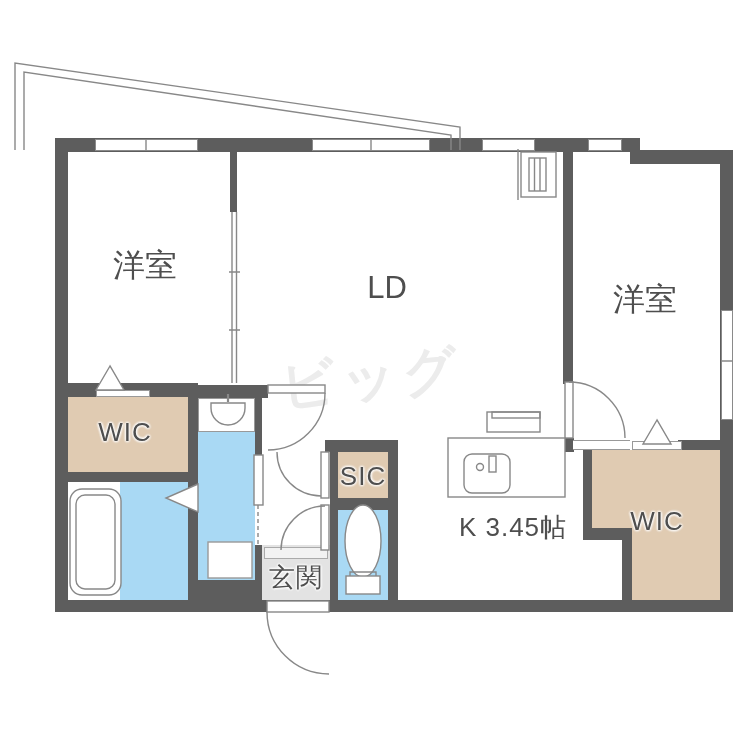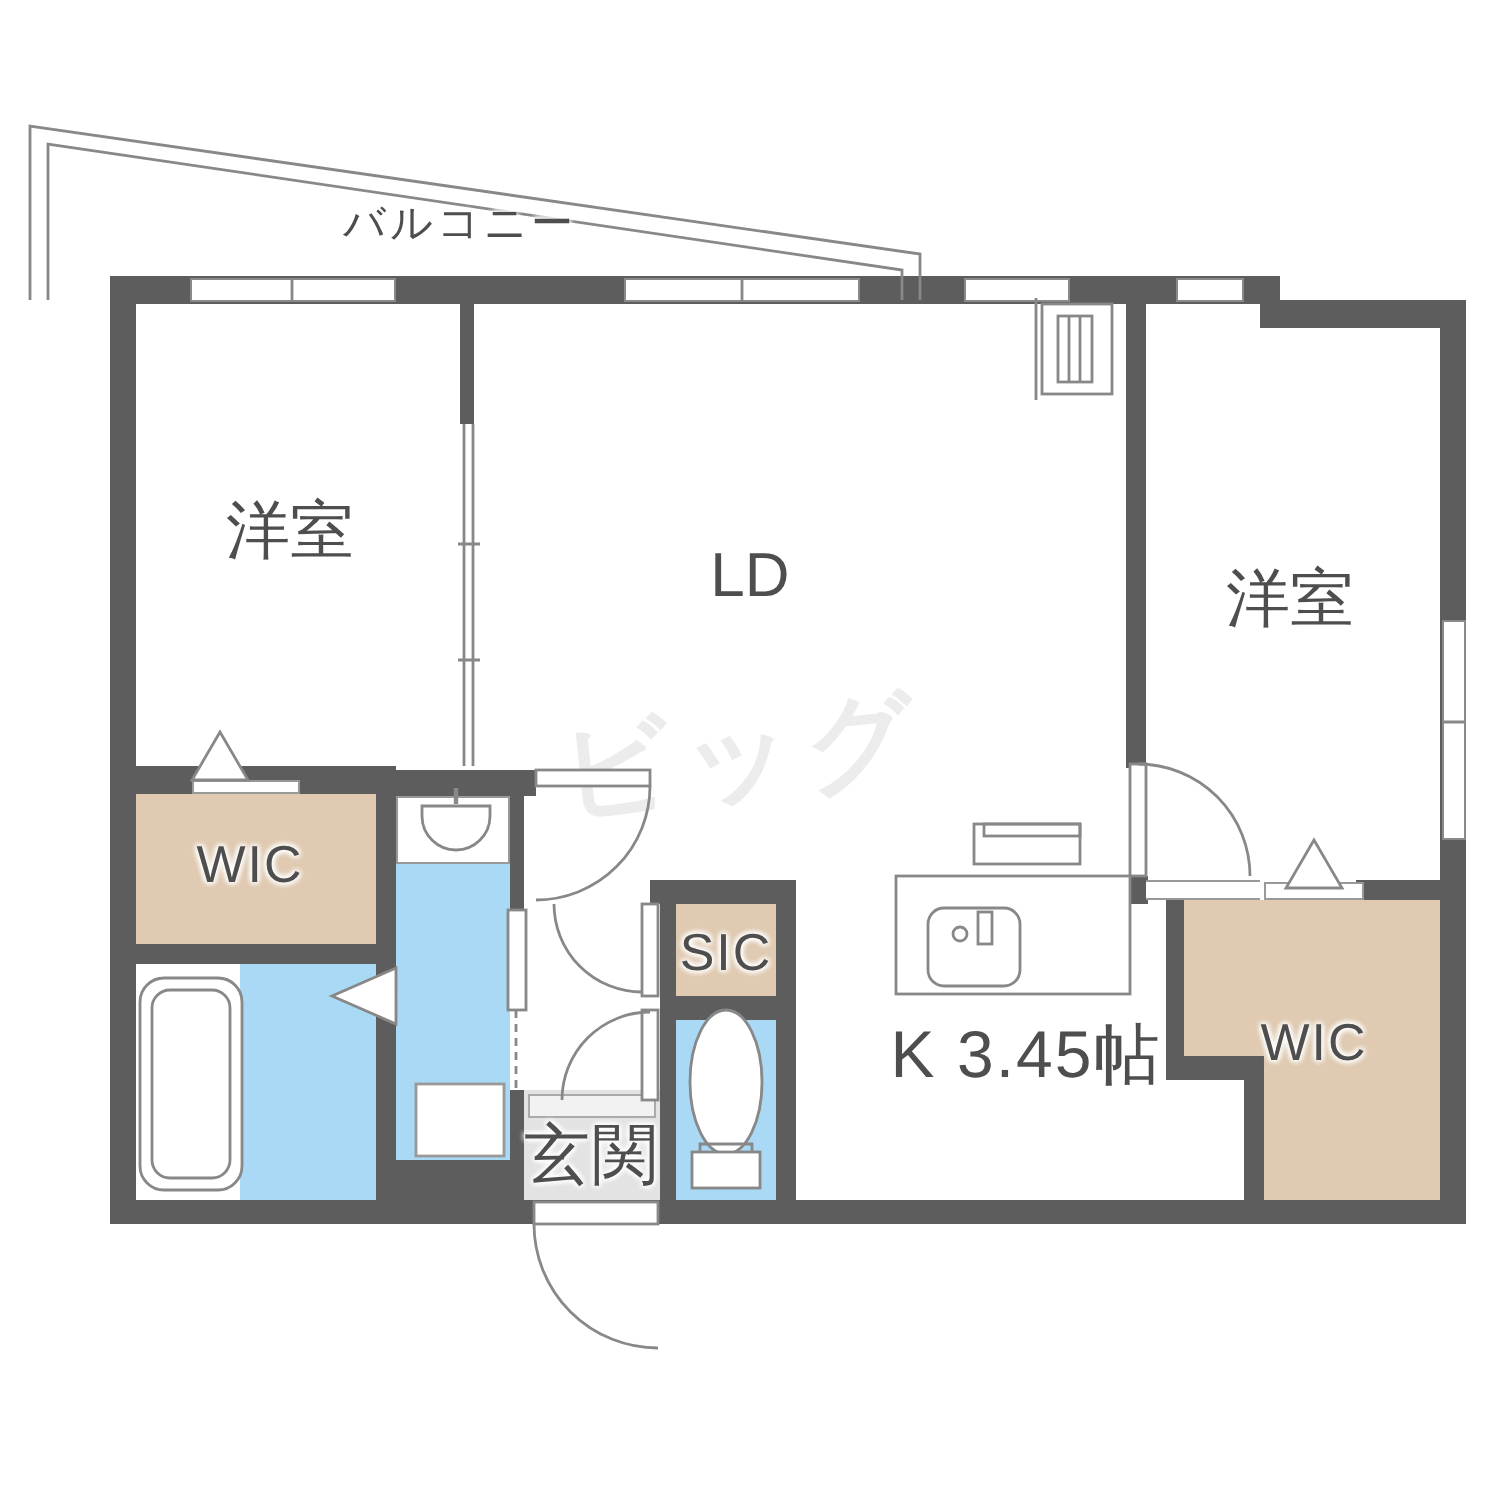--- a/index.html
+++ b/index.html
@@ -12,22 +12,22 @@
   .blue{background:#a9d9f4;}
   .gray{background:#e3e3e3;}
   .winbox{position:absolute;background:#fff;border:1px solid #8a8a8a;box-sizing:border-box;z-index:3;}
   .opening{position:absolute;background:#fff;z-index:3;}
   .thr{position:absolute;background:#fff;border-top:1px solid #999;border-bottom:1px solid #999;box-sizing:border-box;z-index:3;}
   svg.lines{position:absolute;left:0;top:0;z-index:4;}
   .lbl{position:absolute;z-index:5;color:#4e4e4e;text-align:center;line-height:1.3;
        transform:translate(-50%,-50%);white-space:nowrap;
        text-shadow:0 0 3px #fff,0 0 3px #fff,0 0 3px #fff,0 0 3px #fff;}
   .room-lbl{font-size:32px;}
-  .ld-lbl{font-size:31px;}
-  .small-lbl{font-size:33px;letter-spacing:1px;}
+  .ld-lbl{font-size:31px;margin-left:12px;}
+  .small-lbl{font-size:26px;letter-spacing:1px;}
   .balc-lbl{font-size:21px;letter-spacing:2px;}
   .wm{position:absolute;z-index:1;color:#ececec;font-weight:bold;font-size:54px;letter-spacing:6px;
       transform:translate(-50%,-50%) rotate(-6deg);white-space:nowrap;text-shadow:none;}
   .step{position:absolute;background:#f2f2f2;border:1px solid #aaa;box-sizing:border-box;z-index:2;}
 </style>
 </head>
 <body>
 
 <div id="plan">
 
@@ -143,21 +143,20 @@
         <rect x="492" y="412" width="48" height="6"></rect>
       </g>
       <g>
         <rect x="521" y="152" width="35" height="45" fill="#fff"></rect>
         <rect x="529" y="158" width="17" height="33"></rect>
         <path d="M534.5,158 V191 M540,158 V191 M518,149 V200"></path>
       </g>
     </g>
   </svg>
 
-  <div class="lbl balc-lbl" style="left:230px;top:112px;">バルコニー</div>
 
   <div class="lbl room-lbl" style="left:145px;top:266px;">
     <div>洋室</div>
   </div>
 
   <div class="lbl ld-lbl" style="left:375px;top:288px;">
     <div>LD</div>
   </div>
 
   <div class="lbl room-lbl" style="left:645px;top:300px;">

